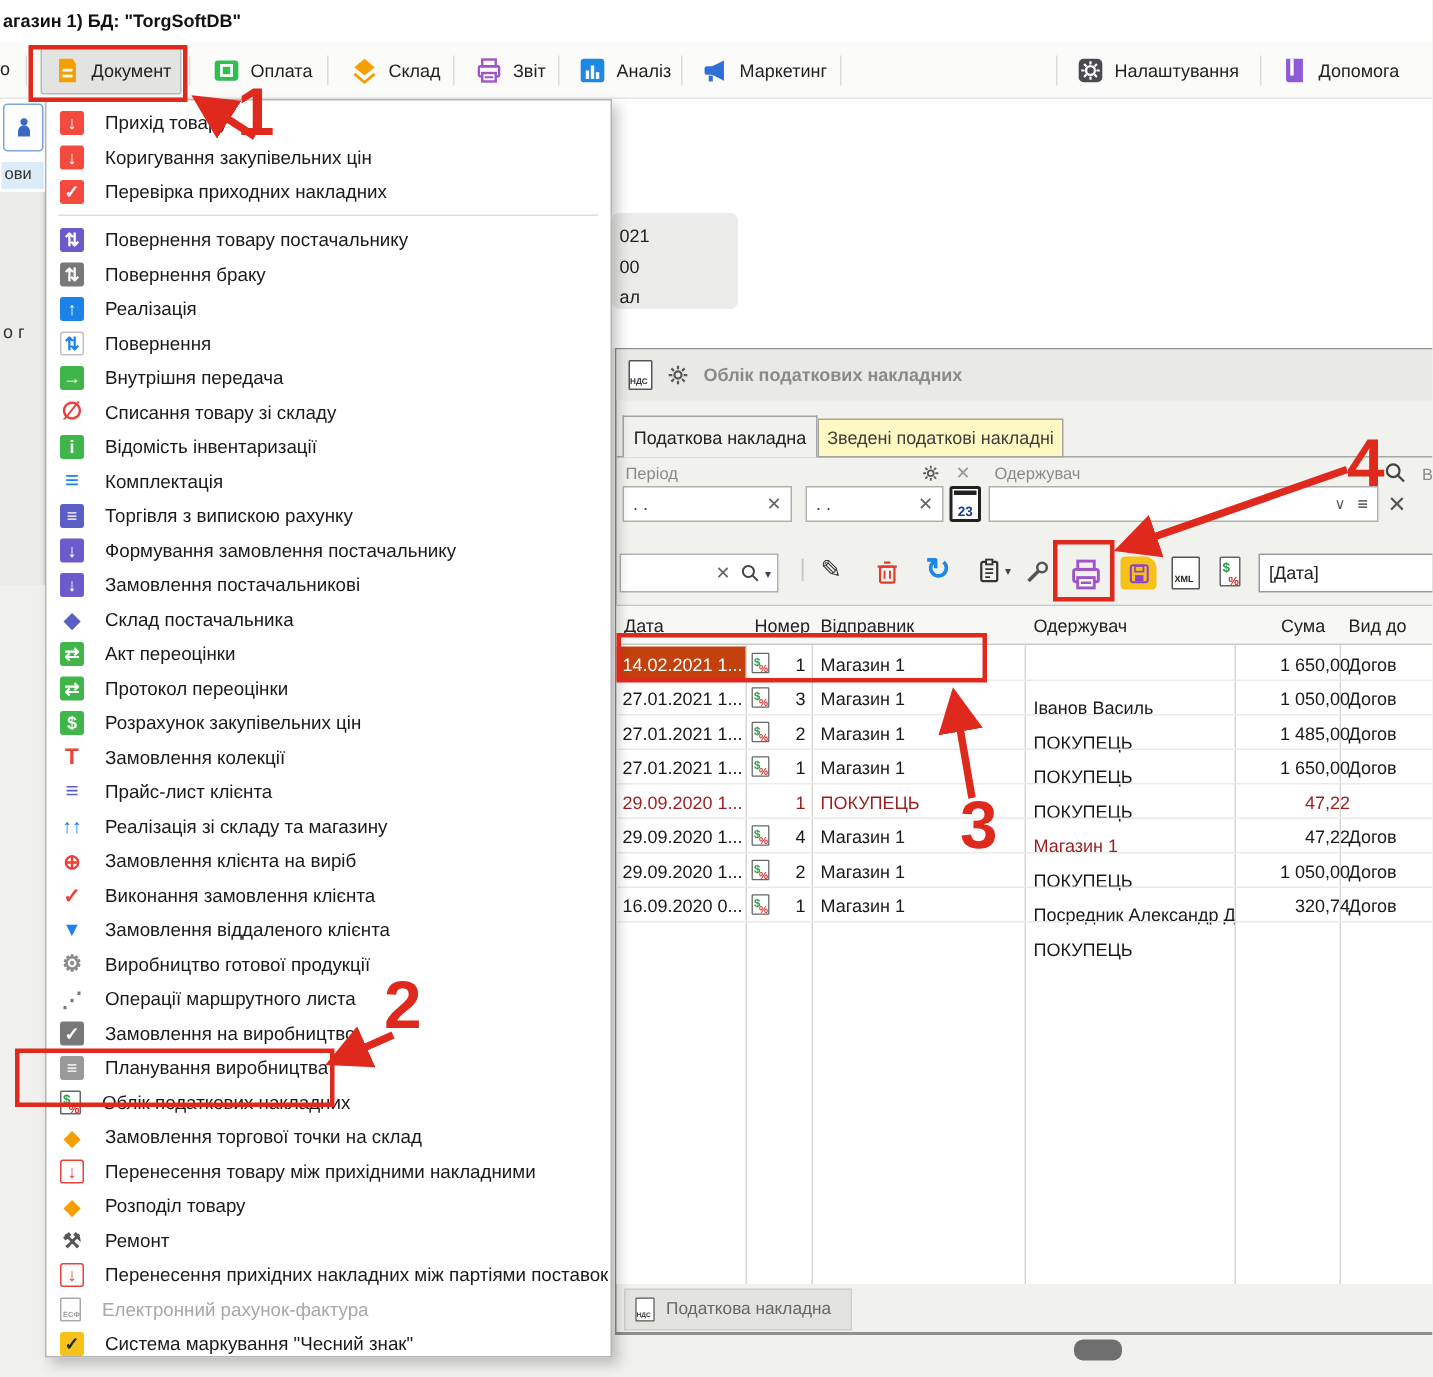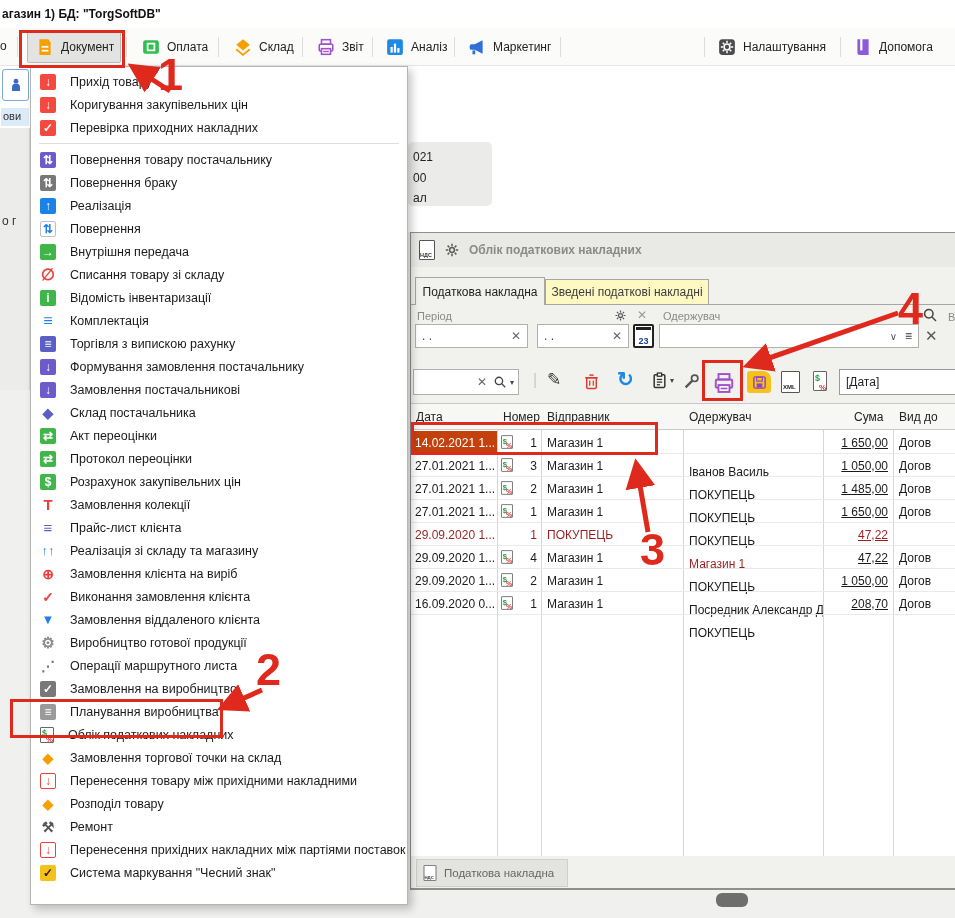--- a/index.html
+++ b/index.html
@@ -75,21 +75,21 @@
   #thead { position:absolute; left:0; top:0; width:100%; height:26px; background:#f7f7f5; border-bottom:1px solid #c9c9c7; font-size:12px; color:#222; }
   #thead div { position:absolute; top:6px; }
   #rows { position:absolute; left:0; top:27px; width:100%; }
   .trow { position:relative; height:23px; border-bottom:1px solid #eaeae8; font-size:12px; }
   .trow .c { position:absolute; top:0; height:23px; display:flex; align-items:center; overflow:hidden; white-space:nowrap; }
   .c-date { left:0; width:86px; padding-left:4px; }
   .c-num { left:86px; width:44px; padding:0 4px 0 3px; justify-content:flex-end; gap:4px; }
   .c-num .row-doc { position:absolute; left:3px; top:3px; transform:scale(.85); }
   .c-sender { left:130px; width:142px; padding-left:6px; }
   .c-receiver { left:272px; width:140px; padding-left:6px;margin-top:29px; }
-  .c-sum { left:412px; width:70px; padding-right:5px; justify-content:flex-end;text-decoration:underline; }
+  .c-sum { left:424px; width:70px; padding-right:5px; justify-content:flex-end; }
   .c-contract { left:482px; width:63px; padding-left:6px; }
   .trow.selected .c-date { background:#c2410c; color:#fff; }
   .trow.redrow { color:#9b1f1f; }
 
   #bottom-tab { position:absolute; left:5px; top:626px; width:152px; height:28px; background:#e3e3df; border:1px solid #cfcfcb; display:flex; align-items:center; gap:6px; padding-left:5px; font-size:11.5px; color:#666; }
   #bottom-tab .mini-doc { transform:scale(.8); }
 
   #dark-pill { left:716px; top:893px; width:32px; height:14px; background:#6e6e6e; border-radius:6px; }
 
   
@@ -398,20 +398,24 @@
     <span class="mi-icon" style="color: rgb(245, 160, 0); font-size: 14px;">◆</span>
     <span class="mi-label">Розподіл товару</span>
   </div>
     <div class="mi">
     <span class="mi-icon" style="color: rgb(85, 85, 85); font-size: 14px;">⚒</span>
     <span class="mi-label">Ремонт</span>
   </div>
     <div class="mi">
     <span class="mi-icon" style="background: rgb(255, 255, 255); color: rgb(232, 66, 58); border: 1px solid rgb(232, 66, 58);">↓</span>
     <span class="mi-label">Перенесення прихідних накладних між партіями поставок</span>
+  </div>
+    <div class="mi disabled">
+    <span class="mi-icon icon-graydoc"></span>
+    <span class="mi-label">Електронний рахунок-фактура</span>
   </div>
     <div class="mi">
     <span class="mi-icon" style="background: rgb(246, 194, 26); color: rgb(34, 34, 34);">✓</span>
     <span class="mi-label">Система маркування "Чесний знак"</span>
   </div>
   </div>
 
 <div class="abs" id="panel">
   <div id="panel-title">
     <span class="mini-doc nds"></span>
@@ -593,21 +597,21 @@
     <div class="c c-contract">Догов</div>
   </div>
         <div class="trow">
     <div class="c c-date">16.09.2020 0...</div>
     <div class="c c-num">
       <span class="icon-taxdoc row-doc"></span>
       <span class="num-text">1</span>
     </div>
     <div class="c c-sender">Магазин 1</div>
     <div class="c c-receiver">ПОКУПЕЦЬ</div>
-    <div class="c c-sum">208,70</div>
+    <div class="c c-sum">320,74</div>
     <div class="c c-contract">Догов</div>
   </div>
       </div>
   </div>
 
   <div id="bottom-tab">
     <span class="mini-doc nds"></span>
     <span>Податкова накладна</span>
   </div>
 </div>

